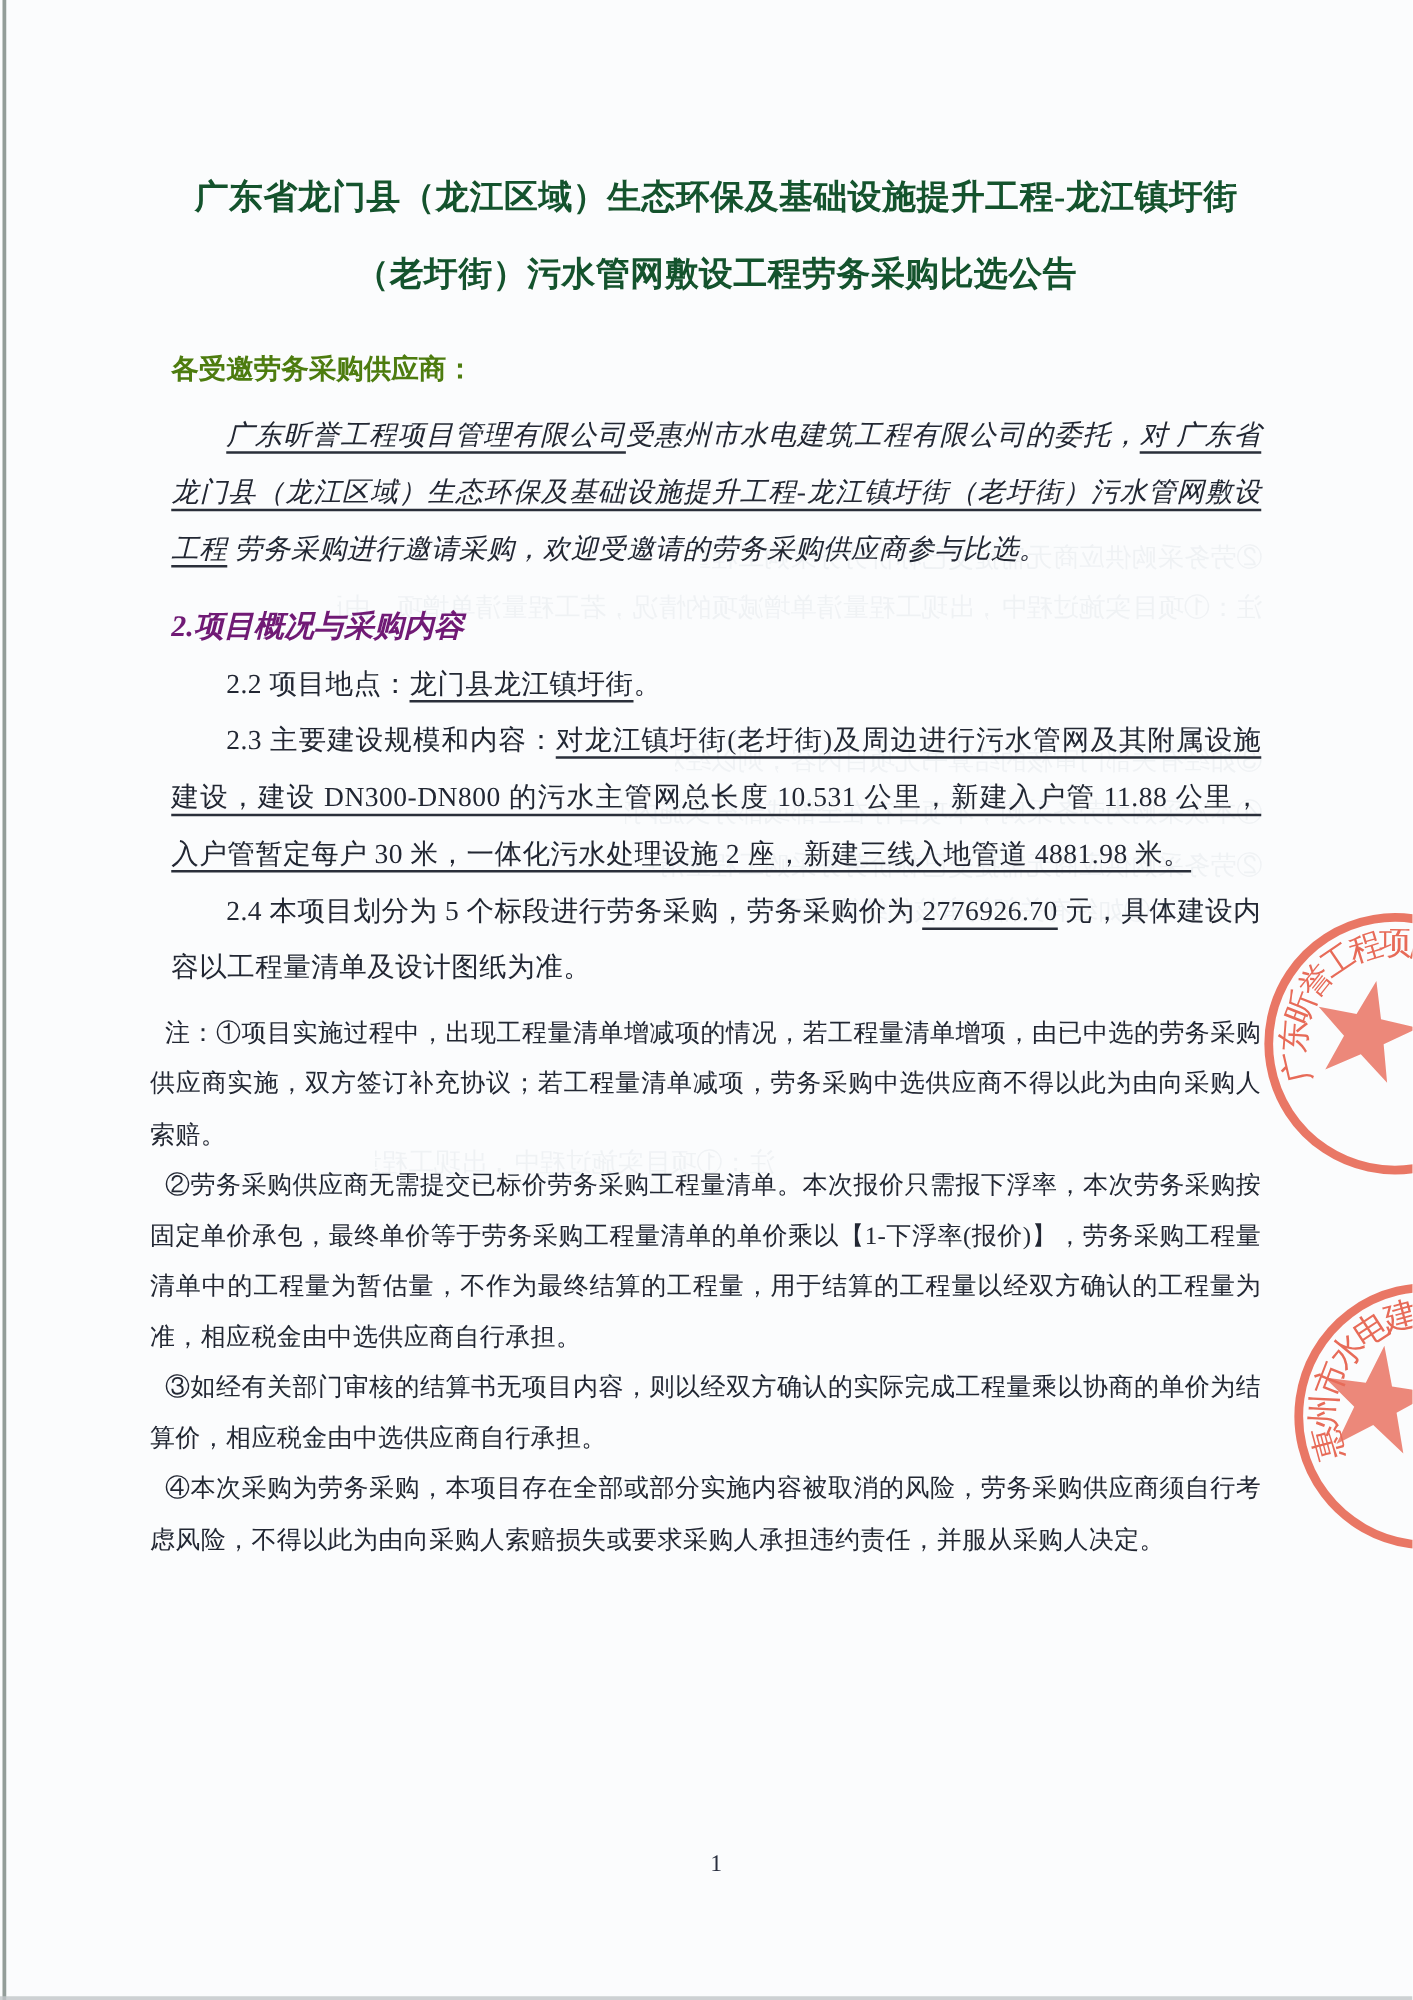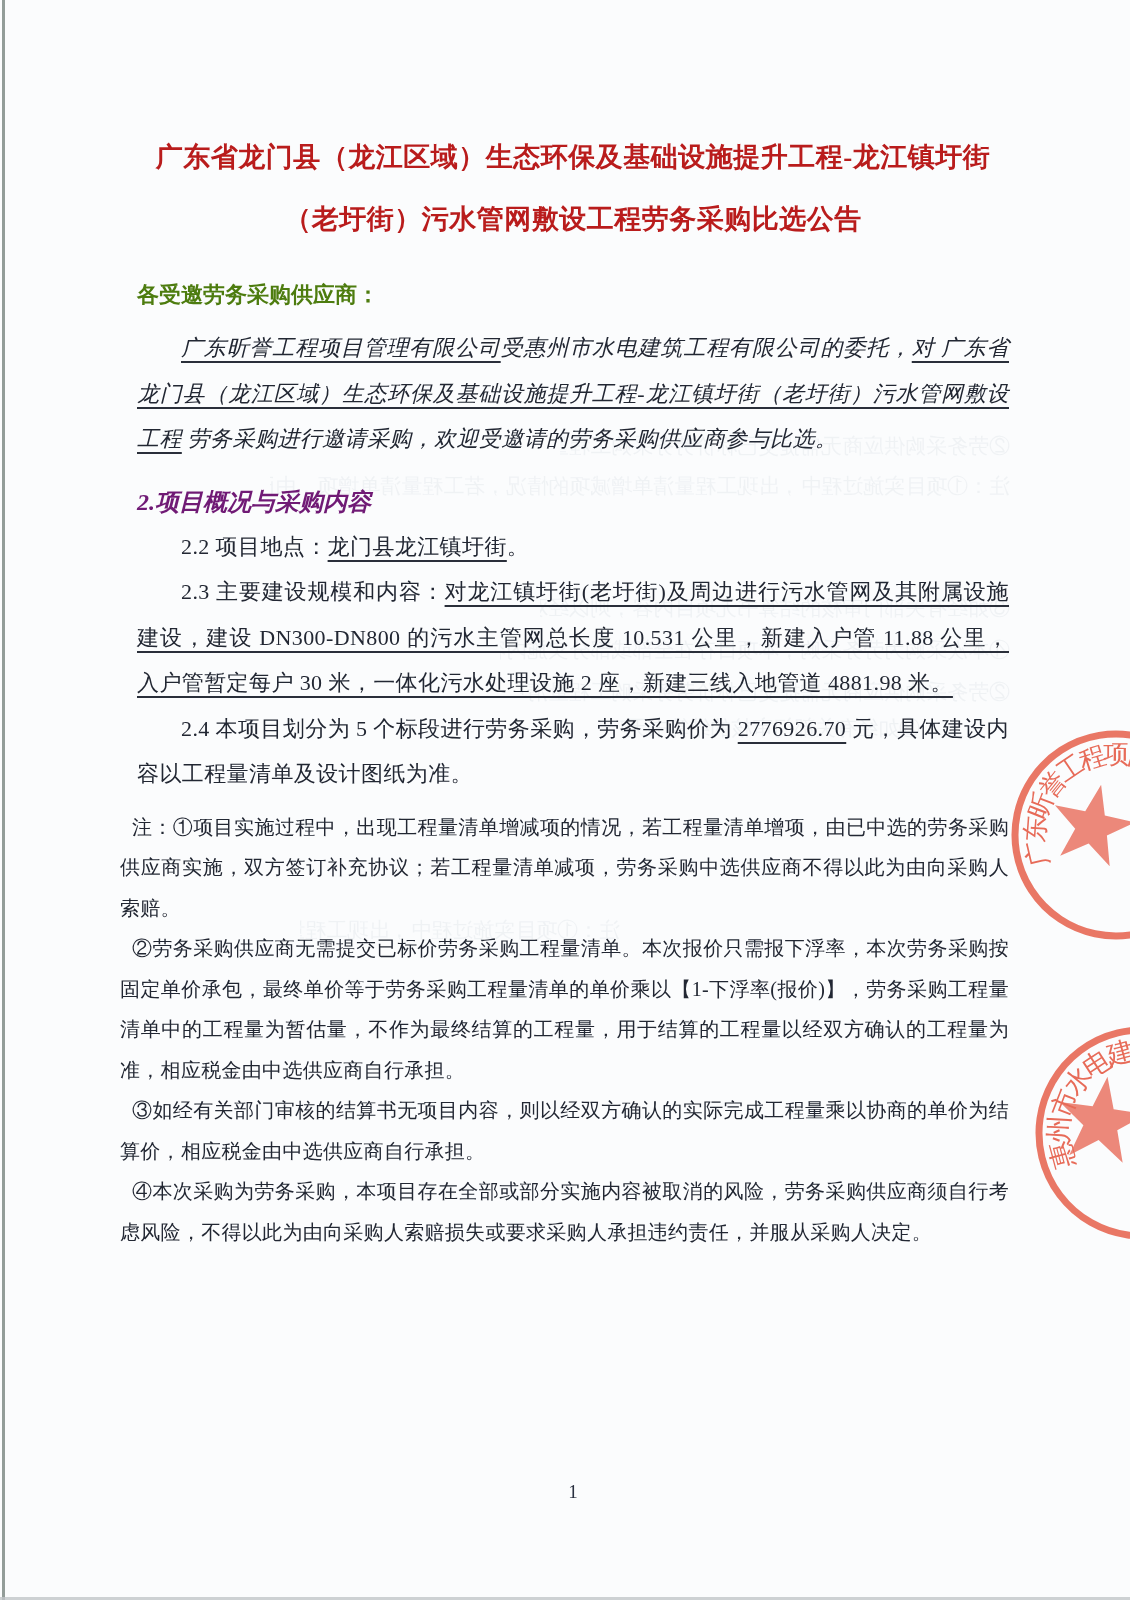--- a/index.html
+++ b/index.html
@@ -18,21 +18,21 @@
   .ghost{
     position:absolute;height:30px;overflow:hidden;white-space:nowrap;
     transform:scaleX(-1);opacity:0.055;color:#3b5570;font-size:21px;
     filter:blur(0.6px);pointer-events:none;z-index:0;
   }
   
   .doc{position:absolute;left:137px;top:0;width:872px;z-index:1;}
   .title{
     margin:126px auto 0 auto;width:850px;
     font-size:27px;font-weight:bold;line-height:62px;
-    text-align:center;color:#b91c1c;letter-spacing:.5px;
+    text-align:center;color:#14532d;letter-spacing:.5px;
   }
   .salutation{margin-top:22px;font-size:22px;font-weight:bold;line-height:45px;color:#4d7c0f;}
   .para{
     margin:0;font-size:22px;line-height:45.5px;letter-spacing:.4px;
     text-align:justify;text-indent:2em;
   }
   .intro{margin-top:8px;font-style:italic;}
   .h1{margin-top:16px;font-size:24px;font-weight:bold;line-height:44px;color:#161b26;}
   .h2{margin-top:18px;font-size:24px;font-weight:bold;line-height:44px;color:#701a75;font-style:italic;}
   .u{

